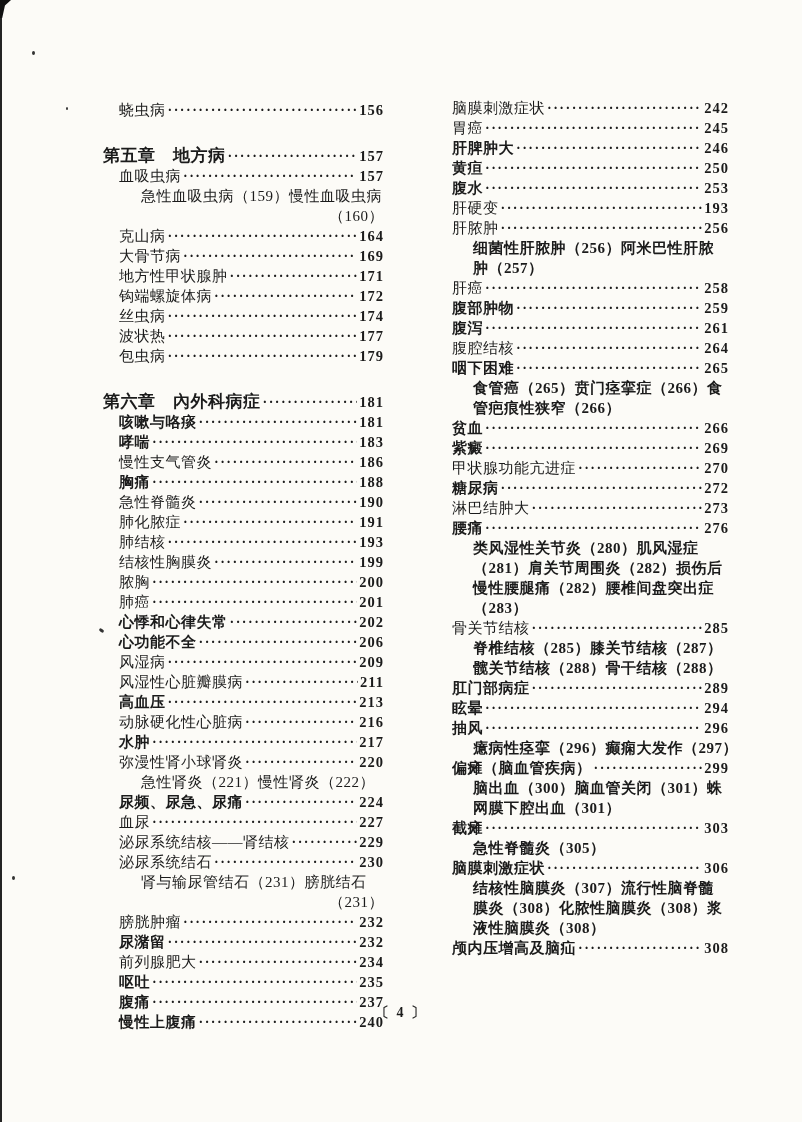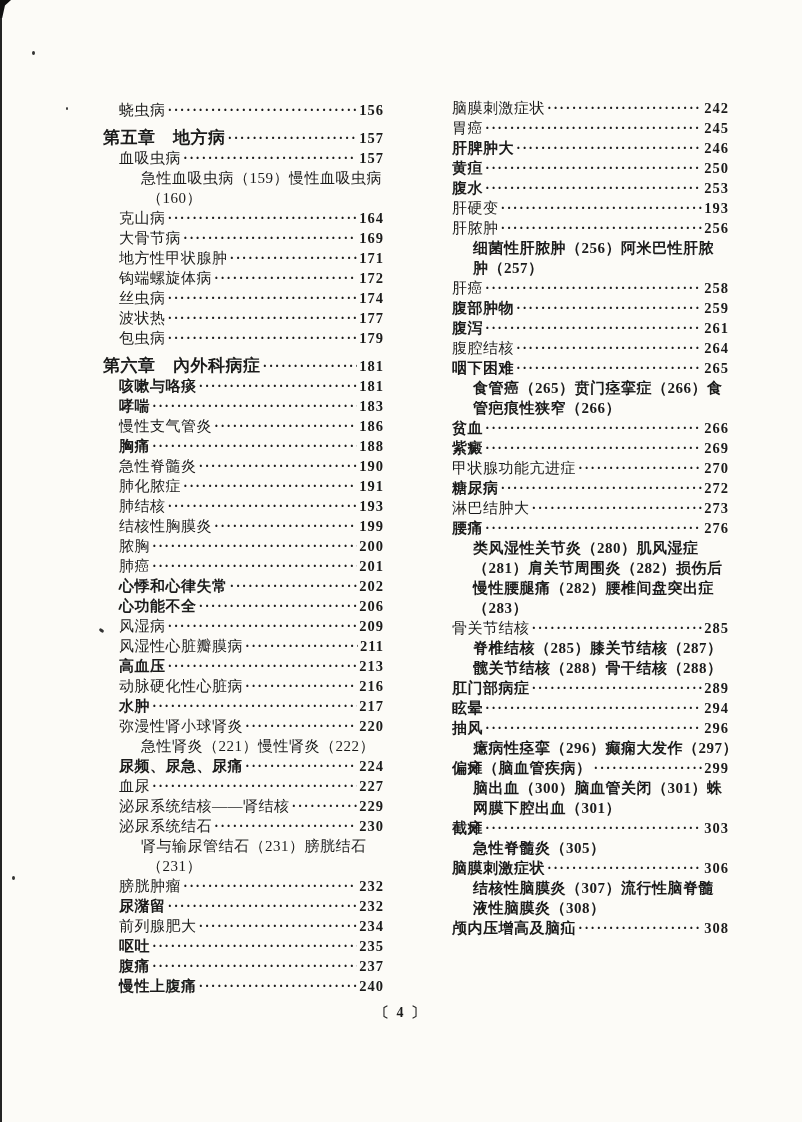--- a/index.html
+++ b/index.html
@@ -22,24 +22,24 @@
 
   .col{position:absolute;}
   .col-left{left:103px;top:100px;width:281px;}
   .col-right{left:452px;top:98px;width:277px;}
 
   .row{
     display:flex;align-items:baseline;
     height:20px;line-height:20px;
     font-size:15px;white-space:nowrap;overflow:hidden;
   }
-  .kind-chapter{font-size:17px;font-weight:700;margin-top:8px;letter-spacing:.5px;}
+  .kind-chapter{font-size:17px;font-weight:700;margin-top:26px;letter-spacing:.5px;}
   .col-left .kind-item{padding-left:16px;}
   .col-left .kind-sub{padding-left:38px;}
-  .col-left .kind-sub2{padding-left:44px;}
+  .col-left .kind-sub2{padding-left:44px;justify-content:flex-end;}
   .col-right .kind-item{padding-left:0;}
   .col-right .kind-sub{padding-left:21px;font-weight:bold;}
 
   .label{flex:none;letter-spacing:.5px;}
   .bold .label{font-weight:700;}
   .leader{flex:1 1 auto;overflow:hidden;white-space:nowrap;margin:0 2px;min-width:8px;}
   .leader::after{
     content:"··········································································································";
     font-weight:700;font-size:14px;letter-spacing:1.5px;color:#1c1c1c;
   }
@@ -437,20 +437,23 @@
     </div>
     <div class="row kind-item bold">
       <span class="label">脑膜刺激症状</span>
       <span class="leader"></span>
       <span class="pnum">306</span>
     </div>
     <div class="row kind-sub">
       <span class="label">结核性脑膜炎（307）流行性脑脊髓</span>
     </div>
     <div class="row kind-sub">
+      <span class="label">膜炎（308）化脓性脑膜炎（308）浆</span>
+    </div>
+    <div class="row kind-sub">
       <span class="label">液性脑膜炎（308）</span>
     </div>
     <div class="row kind-item bold">
       <span class="label">颅内压增高及脑疝</span>
       <span class="leader"></span>
       <span class="pnum">308</span>
     </div>
   </div>
 
 <div class="footer">〔 4 〕</div>

